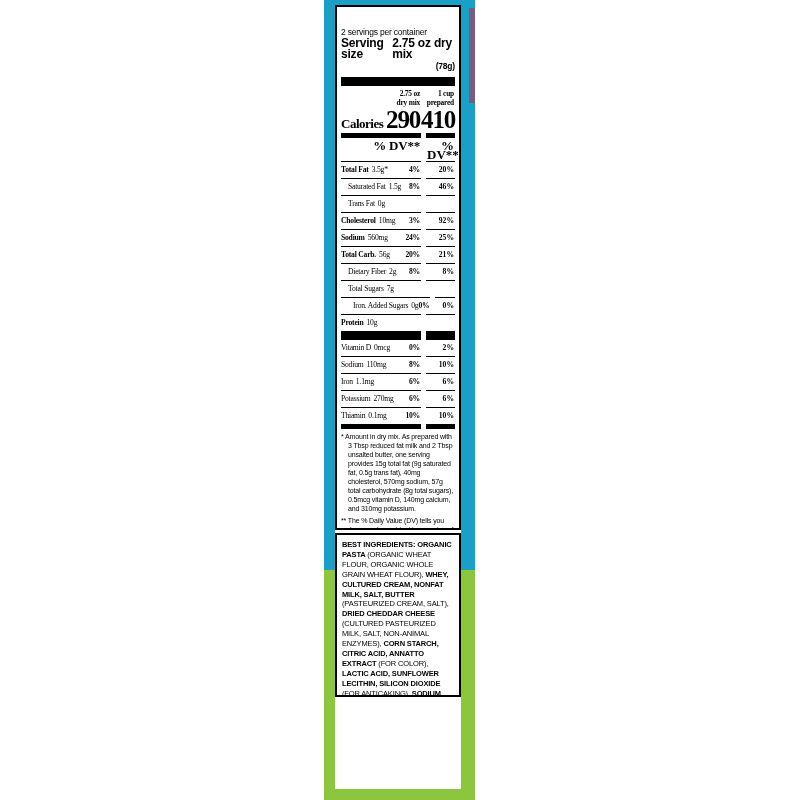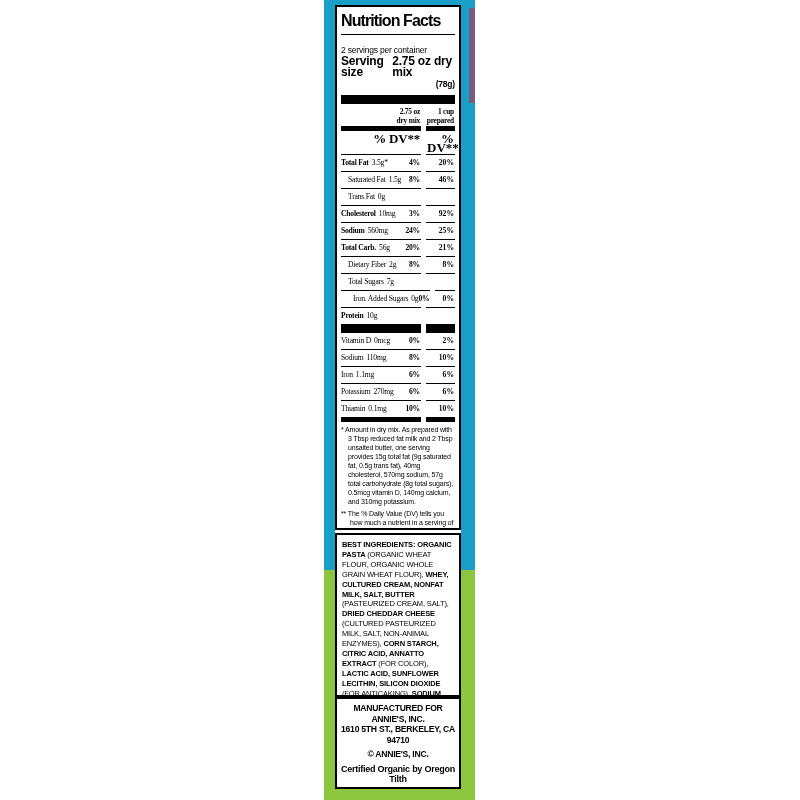--- a/index.html
+++ b/index.html
@@ -18,21 +18,21 @@
   .backing{position:absolute;left:11px;top:5px;width:126px;height:784px;background:var(--paper);}
 
   .wbox{position:absolute;left:11px;width:126px;background:var(--paper);border:2px solid var(--ink);overflow:hidden;}
   .nf-box{top:5px;height:525px;padding:2px 4px;}
   .ing-box{top:533px;height:164px;padding:5px 5px;}
   .mfg-box{top:697px;height:92px;padding:4px 3px;text-align:center;}
 
   
   .nf-title{font-size:16px;font-weight:bold;letter-spacing:-0.9px;line-height:20px;
             border-bottom:1.5px solid var(--ink);padding:2px 0 3px 0;white-space:nowrap;}
-  .servings{font-size:8.5px;line-height:11px;margin-top:10px;letter-spacing:-0.2px;}
+  .servings{font-size:8.5px;line-height:11px;margin-top:18px;letter-spacing:-0.2px;}
   .ss-row{display:flex;justify-content:space-between;font-size:12px;font-weight:bold;line-height:11px;letter-spacing:-0.2px;}
   .ss-weight{font-size:8.5px;font-weight:bold;text-align:right;line-height:13px;letter-spacing:-0.2px;}
   .bar-thick{height:9px;background:var(--ink);margin:4px 0 2px 0;}
 
   .trow{display:flex;align-items:flex-start;font-family:Liberation Serif, serif;}
   .tl{flex:1;display:flex;align-items:baseline;padding:3px 1px 3px 0;font-size:7.6px;line-height:10px;letter-spacing:-0.2px;}
   .tr2{width:29px;text-align:right;padding:3px 1px 3px 0;font-size:7.6px;line-height:10px;font-weight:bold;}
   .tgap{width:5px;}
   .tgap.sgl{border-left:1.3px solid var(--ink);}
   .tgap.dbl{width:5px;border-left:1px solid var(--ink);border-right:1px solid var(--ink);}
@@ -72,21 +72,20 @@
 <body>
 
 <div class="stage">
   <div class="panel">
     <div class="bg-teal"></div>
     <div class="bg-green"></div>
     <div class="purple-band"></div>
     <div class="backing"></div>
 
     <section class="wbox nf-box">
-      <div class="nf-title">Nutrition Facts</div>
       <div class="servings">2 servings per container</div>
       <div class="ss-row">
         <span>Serving size</span>
         <span>2.75 oz dry mix</span>
       </div>
       <div class="ss-weight">(78g)</div>
       <div class="bar-thick"></div>
 
       <div class="trow">
         <div class="tl" style="padding:0;">
@@ -97,20 +96,30 @@
         </div>
         <div class="tgap sgl"></div>
         <div class="tr2" style="padding:0;">
           <div class="colhead">
             <div>1 cup</div>
             <div>prepared</div>
           </div>
         </div>
       </div>
 
+      <div class="trow">
+        <div class="cal-l">
+          <span class="cal-word">Calories</span>
+          <span class="cal-num">290</span>
+        </div>
+        <div class="tgap sgl"></div>
+        <div class="cal-r">
+            <span class="cal-num">410</span>
+          </div>
+      </div>
 
       <div class="trow">
         <div class="bar-med-fill"></div>
         <div class="tgap dbl"></div>
         <div class="bar-med-fill r"></div>
       </div>
 
       <div class="trow">
         <div class="tl" style="padding:0;">
             <div class="dvh" style="width:100%;">% DV**</div>
@@ -272,22 +281,14 @@
 
       <div class="fnote f1">* Amount in dry mix. As prepared with 3 Tbsp reduced fat milk and 2 Tbsp unsalted butter, one serving provides 15g total fat (9g saturated fat, 0.5g trans fat), 40mg cholesterol, 570mg sodium, 57g total carbohydrate (8g total sugars), 0.5mcg vitamin D, 140mg calcium, and 310mg potassium.</div>
       <div class="fnote f2">** The % Daily Value (DV) tells you how much a nutrient in a serving of food contributes to a daily diet. 2,000 calories a day is used for general nutrition advice.</div>
     </section>
 
     <section class="wbox ing-box">
       <p class="ing" id="ingredients-text"><span class="b">BEST INGREDIENTS: ORGANIC PASTA </span><span>(ORGANIC WHEAT FLOUR, ORGANIC WHOLE GRAIN WHEAT FLOUR), </span><span class="b">WHEY, CULTURED CREAM, NONFAT MILK, SALT, BUTTER </span><span>(PASTEURIZED CREAM, SALT), </span><span class="b">DRIED CHEDDAR CHEESE </span><span>(CULTURED PASTEURIZED MILK, SALT, NON-ANIMAL ENZYMES), </span><span class="b">CORN STARCH, CITRIC ACID, ANNATTO EXTRACT </span><span>(FOR COLOR), </span><span class="b">LACTIC ACID, SUNFLOWER LECITHIN, SILICON DIOXIDE </span><span>(FOR ANTICAKING), </span><span class="b">SODIUM PHOSPHATE.</span></p>
 
     </section>
 
-    <section class="wbox mfg-box">
-      <p class="mfg">MANUFACTURED FOR ANNIE'S, INC.</p>
-      <p class="mfg">1610 5TH ST., BERKELEY, CA 94710</p>
-      <p class="mfg copy">© ANNIE'S, INC.</p>
-      <p class="mfg cert">Certified Organic by Oregon Tilth</p>
-      <p class="hand">We work with trusted suppliers to source only non-GMO ingredients.</p>
-
-    </section>
   </div>
 </div>
 
 </body></html>

